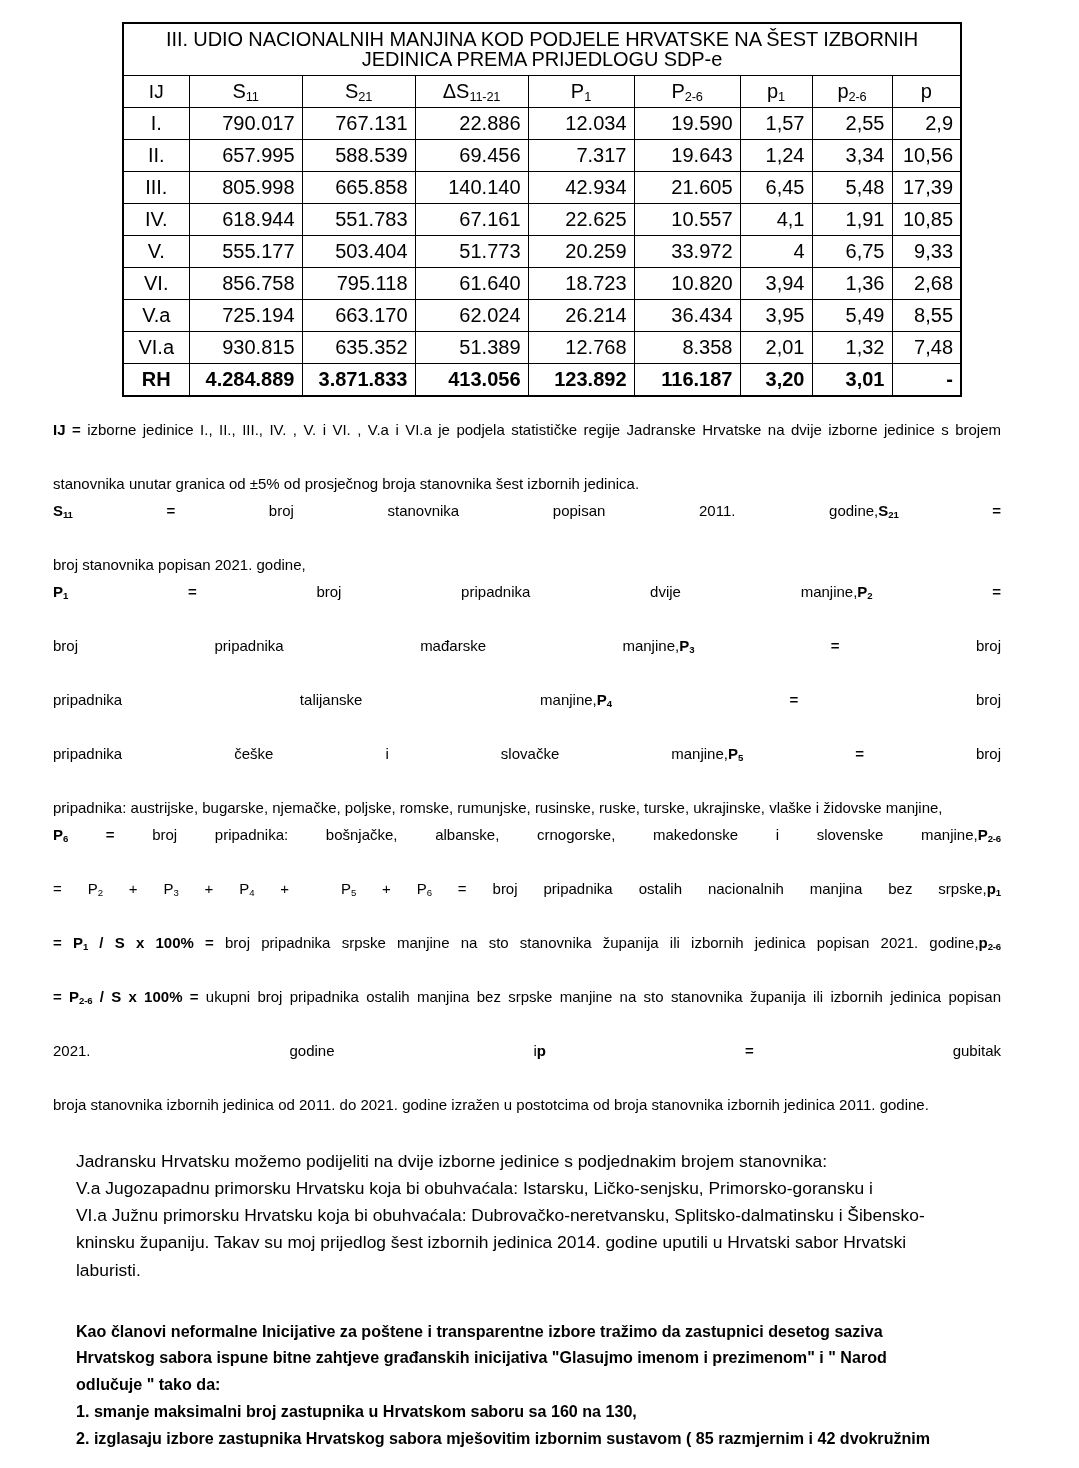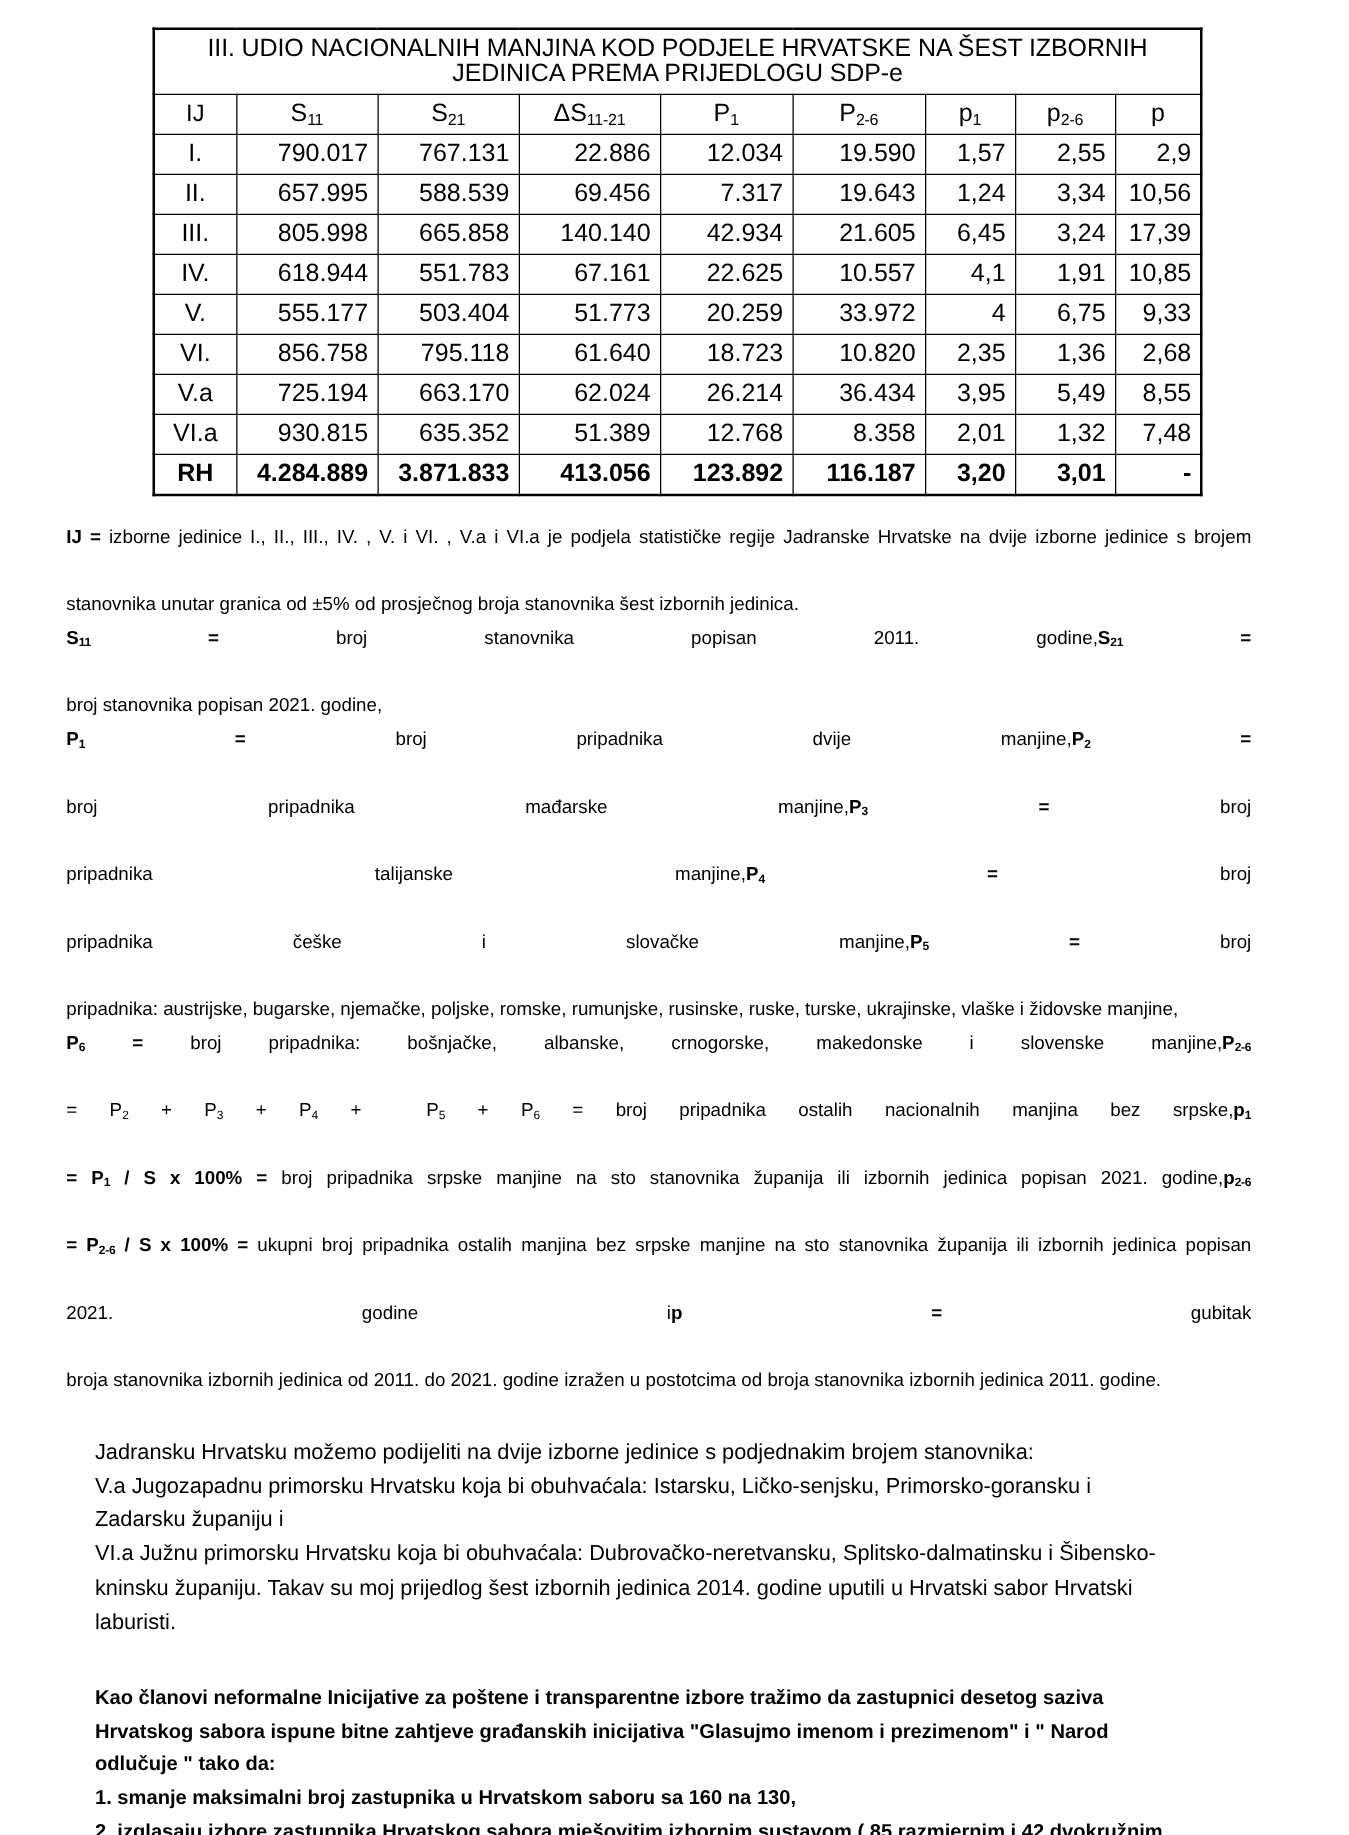--- a/index.html
+++ b/index.html
@@ -208,21 +208,21 @@
           <td class="num">10,56</td>
         </tr>
         <tr>
           <td class="lab">III.</td>
           <td class="num">805.998</td>
           <td class="num">665.858</td>
           <td class="num">140.140</td>
           <td class="num">42.934</td>
           <td class="num">21.605</td>
           <td class="num">6,45</td>
-          <td class="num">3,24</td>
+          <td class="num">5,48</td>
           <td class="num">17,39</td>
         </tr>
         <tr>
           <td class="lab">IV.</td>
           <td class="num">618.944</td>
           <td class="num">551.783</td>
           <td class="num">67.161</td>
           <td class="num">22.625</td>
           <td class="num">10.557</td>
           <td class="num">4,1</td>
@@ -240,21 +240,21 @@
           <td class="num">6,75</td>
           <td class="num">9,33</td>
         </tr>
         <tr>
           <td class="lab">VI.</td>
           <td class="num">856.758</td>
           <td class="num">795.118</td>
           <td class="num">61.640</td>
           <td class="num">18.723</td>
           <td class="num">10.820</td>
-          <td class="num">2,35</td>
+          <td class="num">3,94</td>
           <td class="num">1,36</td>
           <td class="num">2,68</td>
         </tr>
         <tr>
           <td class="lab">V.a</td>
           <td class="num">725.194</td>
           <td class="num">663.170</td>
           <td class="num">62.024</td>
           <td class="num">26.214</td>
           <td class="num">36.434</td>
@@ -317,21 +317,20 @@
     <p class="stretch"><span class="b">= P<sub>2-6</sub> / S x 100% =</span><span> ukupni broj pripadnika ostalih manjina bez srpske manjine na sto stanovnika županija ili izbornih jedinica popisan</span></p>
 
     <p class="stretch"><span>2021. godine i</span><span class="nowrapseg"><span class="b">p =</span><span> gubitak</span></span></p>
 
     <p>broja stanovnika izbornih jedinica od 2011. do 2021. godine izražen u postotcima od broja stanovnika izbornih jedinica 2011. godine.</p>
   </div>
 
   <div class="para-block">
     <p>Jadransku Hrvatsku možemo podijeliti na dvije izborne jedinice s podjednakim brojem stanovnika:</p>
     <p>V.a Jugozapadnu primorsku Hrvatsku koja bi obuhvaćala: Istarsku, Ličko-senjsku, Primorsko-goransku i</p>
-    <p>Zadarsku županiju i</p>
     <p>VI.a Južnu primorsku Hrvatsku koja bi obuhvaćala: Dubrovačko-neretvansku, Splitsko-dalmatinsku i Šibensko-</p>
     <p>kninsku županiju. Takav su moj prijedlog šest izbornih jedinica 2014. godine uputili u Hrvatski sabor Hrvatski</p>
     <p>laburisti.</p>
   </div>
 
   <div class="demands">
     <p>Kao članovi neformalne Inicijative za poštene i transparentne izbore tražimo da zastupnici desetog saziva</p>
     <p>Hrvatskog sabora ispune bitne zahtjeve građanskih inicijativa "Glasujmo imenom i prezimenom" i  " Narod</p>
     <p>odlučuje " tako da:</p>
 

